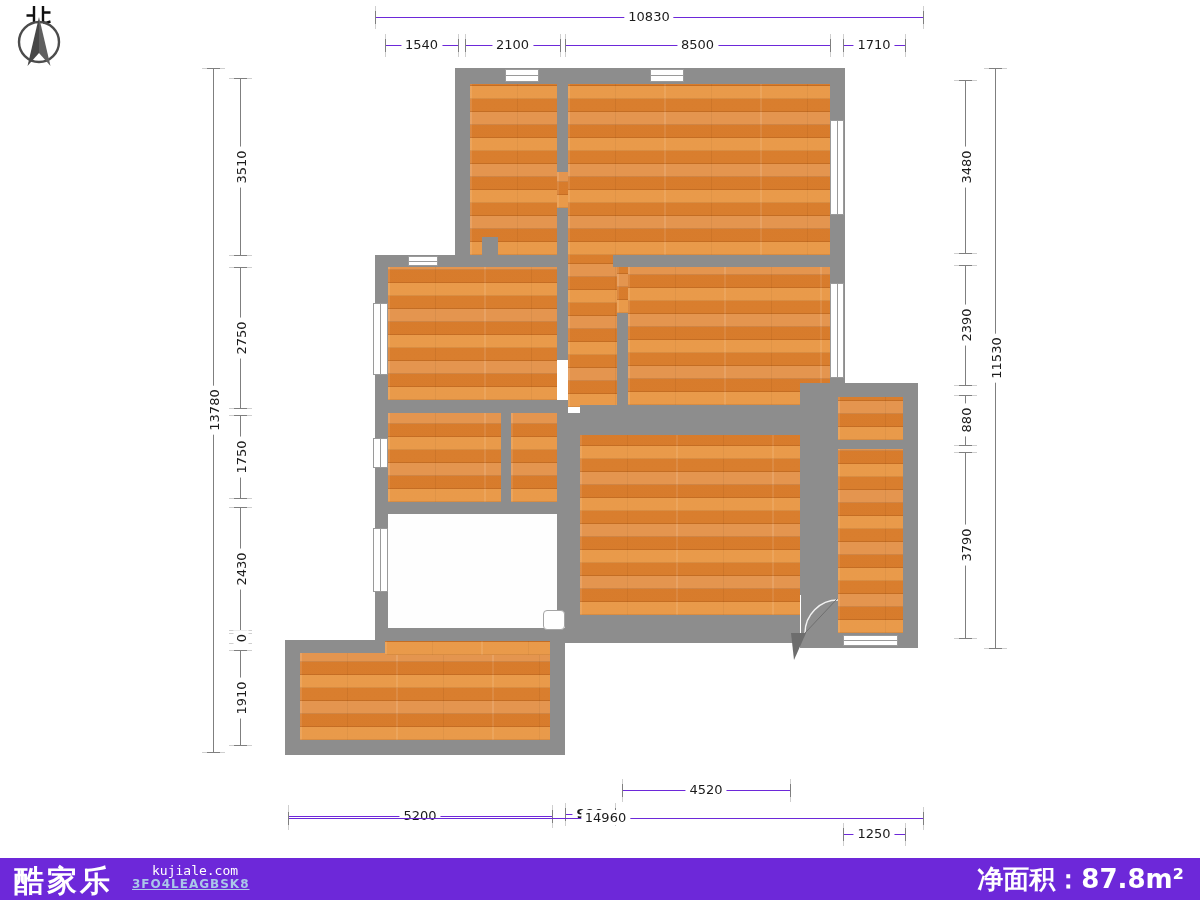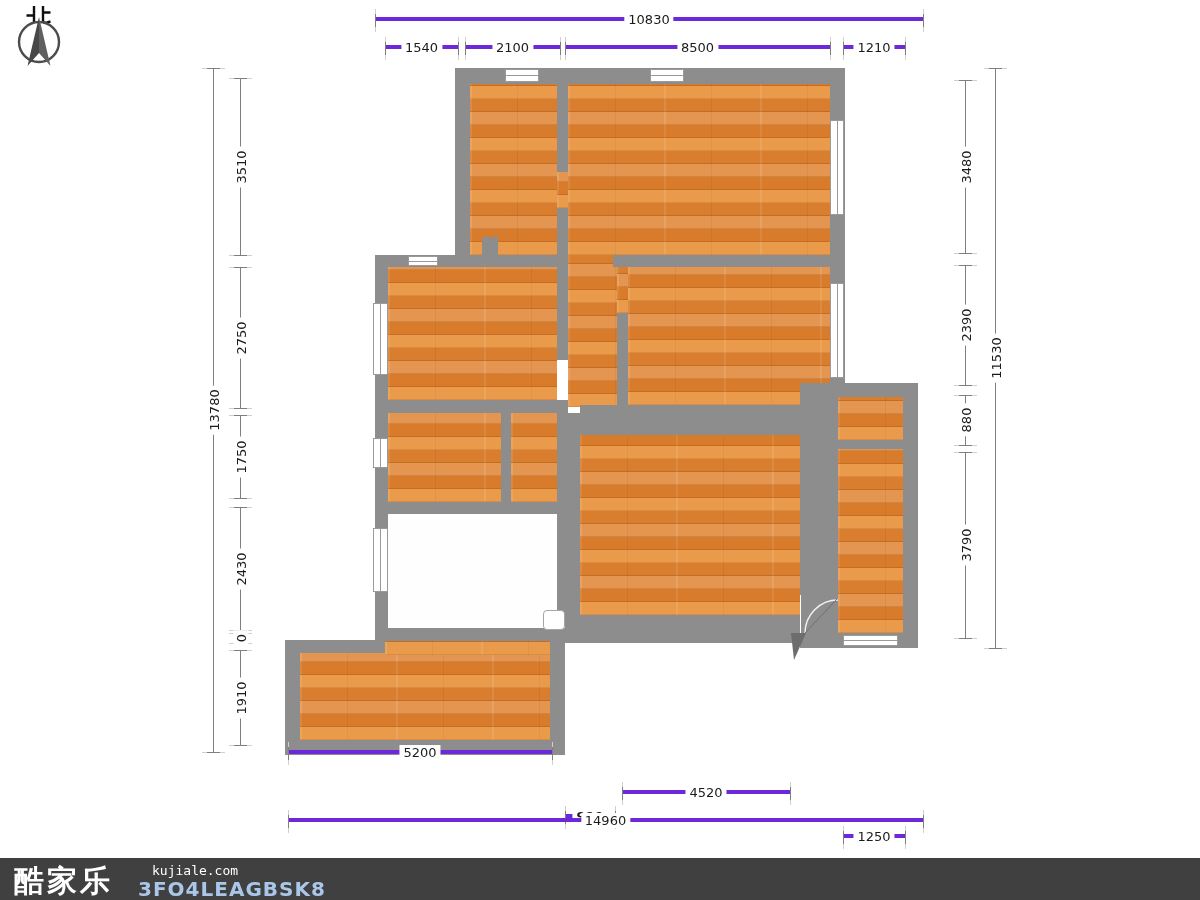--- a/index.html
+++ b/index.html
@@ -19,46 +19,46 @@
       repeating-linear-gradient(0deg, rgba(110,45,0,.22) 0 1px, transparent 1px 13px),
       repeating-linear-gradient(90deg, rgba(255,255,255,.12) 0 2px, transparent 2px 47px, rgba(90,40,0,.10) 47px 48px, transparent 48px 96px);
   }
   .noroom{position:absolute;background:#fefefe;}
   .window{position:absolute;background:#fff;border:1px solid #9a9a9a;box-sizing:border-box;background-repeat:no-repeat;}
   .win-h{background-image:linear-gradient(#9a9a9a,#9a9a9a);background-size:100% 1px;background-position:0 center;}
   .win-v{background-image:linear-gradient(#9a9a9a,#9a9a9a);background-size:1px 100%;background-position:center 0;}
   .doorleaf{position:absolute;background:#fff;border:1px solid #a5a5a5;border-radius:4px;box-sizing:border-box;}
   
   .dim-h,.dim-v{position:absolute;}
-  .dim-h{height:0;border-top:4px solid #6d28d9;}
+  .dim-h{height:0;border-top:1px solid #6d28d9;}
   .dim-v{width:0;border-left:1px solid #7f7f7f;}
   .tick,.ext{position:absolute;background:#7f7f7f;}
   .ext{background:#cfcfcf;}
   .dim-h .tick{width:1px;height:13px;top:-7px;}
   .dim-h .ext{width:1px;height:23px;top:-12px;}
   .dim-h .t0,.dim-h .e0{left:0;}
   .dim-h .t1,.dim-h .e1{right:-1px;}
   .dim-v .tick{height:1px;width:13px;left:-7px;}
   .dim-v .ext{height:1px;width:23px;left:-12px;}
   .dim-v .t0,.dim-v .e0{top:0;}
   .dim-v .t1,.dim-v .e1{bottom:-1px;}
   .lbl{
     position:absolute;font-size:13px;color:#1b1b1b;background:#fff;
     padding:0 4px;white-space:nowrap;line-height:15px;
   }
   .dim-h .lbl{left:50%;top:-9px;transform:translateX(-50%);}
   .dim-v .lbl{left:0;top:50%;transform:translate(-50%,-50%) rotate(-90deg);}
   
   .footer{
     position:absolute;left:0;top:858px;width:1200px;height:42px;
-    background:#404040;color:#fff;
+    background:#6d28d9;color:#fff;
   }
   .logo-cjk{position:absolute;left:14px;top:3px;font-size:30px;font-weight:bold;letter-spacing:3px;}
   .site{position:absolute;left:152px;top:5px;font-size:13px;font-family:"DejaVu Sans Mono","Liberation Mono",monospace;}
-  .code{position:absolute;left:138px;top:19px;font-size:20px;font-weight:bold;color:#aac7e9;letter-spacing:1px;}
+  .code{position:absolute;left:132px;top:19px;font-size:12px;font-weight:bold;color:#aac7e9;letter-spacing:1px;text-decoration:underline;}
   .area{position:absolute;right:16px;top:4px;font-size:26px;font-weight:bold;}
 </style>
 </head>
 <body>
 
 <div class="abs" style="left:6px;top:2px;width:70px;height:80px;">
   
   <svg width="70" height="80" viewBox="0 0 70 80">
     <path d="M28 4 V21 M20.5 13.5 H28 M37 4 V18.5 q0 2.8 3.6 2.2 L44.5 19.5 M37 10.5 h7.5" stroke="#101010" stroke-width="2.4" fill="none"></path>
     <circle cx="33" cy="40" r="20" stroke="#4c4c4c" stroke-width="2.4" fill="none"></circle>
@@ -155,21 +155,21 @@
     <span class="ext e1"></span>
     <span class="tick t0"></span>
     <span class="tick t1"></span>
   <span class="lbl">8500</span>
 </div>
 <div class="dim-h" style="left:843px;top:45px;width:62px;">
   <span class="ext e0"></span>
     <span class="ext e1"></span>
     <span class="tick t0"></span>
     <span class="tick t1"></span>
-  <span class="lbl">1210</span>
+  <span class="lbl">1710</span>
 </div>
 
 <div class="dim-v" style="left:213px;top:68px;height:684px;">
   <span class="ext e0"></span>
     <span class="ext e1"></span>
     <span class="tick t0"></span>
     <span class="tick t1"></span>
   <span class="lbl">13780</span>
 </div>
 <div class="dim-v" style="left:240px;top:78px;height:177px;">
@@ -244,21 +244,21 @@
   <span class="lbl">880</span>
 </div>
 <div class="dim-v" style="left:965px;top:452px;height:186px;">
   <span class="ext e0"></span>
     <span class="ext e1"></span>
     <span class="tick t0"></span>
     <span class="tick t1"></span>
   <span class="lbl">3790</span>
 </div>
 
-<div class="dim-h" style="left:288px;top:750px;width:264px;text-align:center;">
+<div class="dim-h" style="left:288px;top:816px;width:264px;text-align:center;">
   <span class="ext e0"></span>
     <span class="ext e1"></span>
     <span class="tick t0"></span>
     <span class="tick t1"></span>
   <span class="lbl">5200</span>
 </div>
 <div class="dim-h" style="left:565px;top:814px;width:50px;font-weight:bold;">
   <span class="ext e0"></span>
     <span class="ext e1"></span>
     <span class="tick t0"></span>
@@ -284,13 +284,16 @@
     <span class="ext e1"></span>
     <span class="tick t0"></span>
     <span class="tick t1"></span>
   <span class="lbl">14960</span>
 </div>
 
 <div class="footer">
   <span class="logo-cjk">酷家乐</span>
   <span class="site">kujiale.com</span>
   <span class="code">3FO4LEAGBSK8</span>
+  <span class="area">
+    <span>净面积：</span><span>87.8</span><span>m²</span>
+  </span>
 </div>
 
 </body></html>

